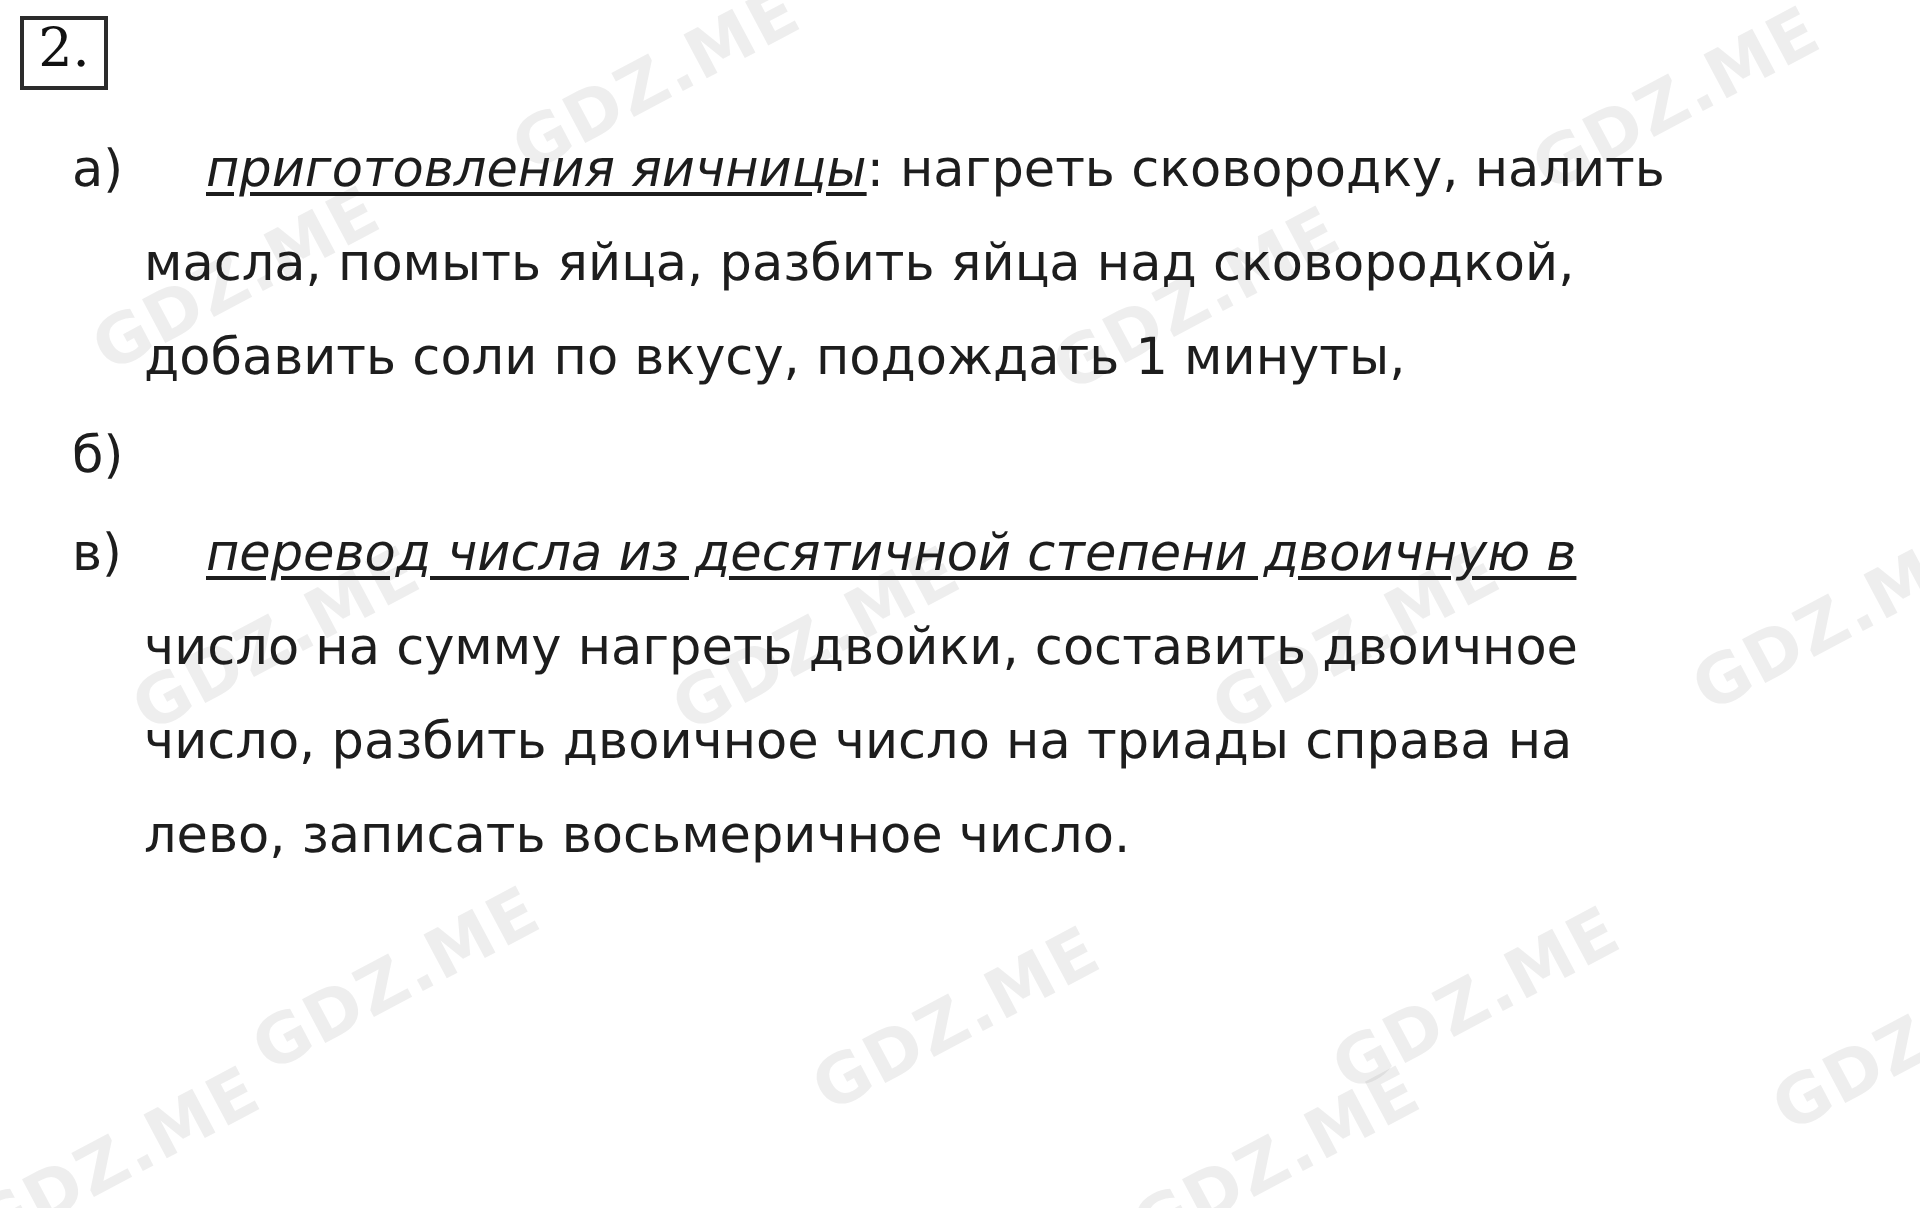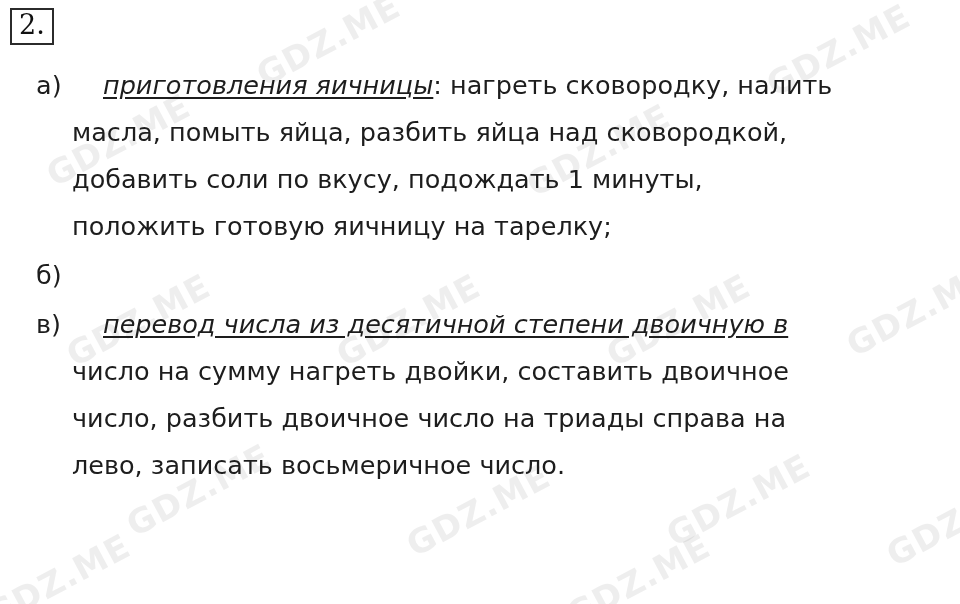--- a/index.html
+++ b/index.html
@@ -126,21 +126,20 @@
 <div class="task-number">2.</div>
 
 <div class="content">
 
   <div class="item item-a">
     <div class="marker">а)</div>
     <div class="body">
       <span class="line"><span class="term">приготовления яичницы</span><span>: нагреть сковородку, налить</span></span>
       <span class="cont">масла, помыть яйца, разбить яйца над сковородкой,</span>
       <span class="cont">добавить соли по вкусу, подождать 1 минуты,</span>
-      <span class="cont">положить готовую яичницу на тарелку;</span>
     </div>
   </div>
 
   <div class="item item-b">
     <div class="marker">б)</div>
     <div class="body">
     </div>
   </div>
 
   <div class="item item-c">

